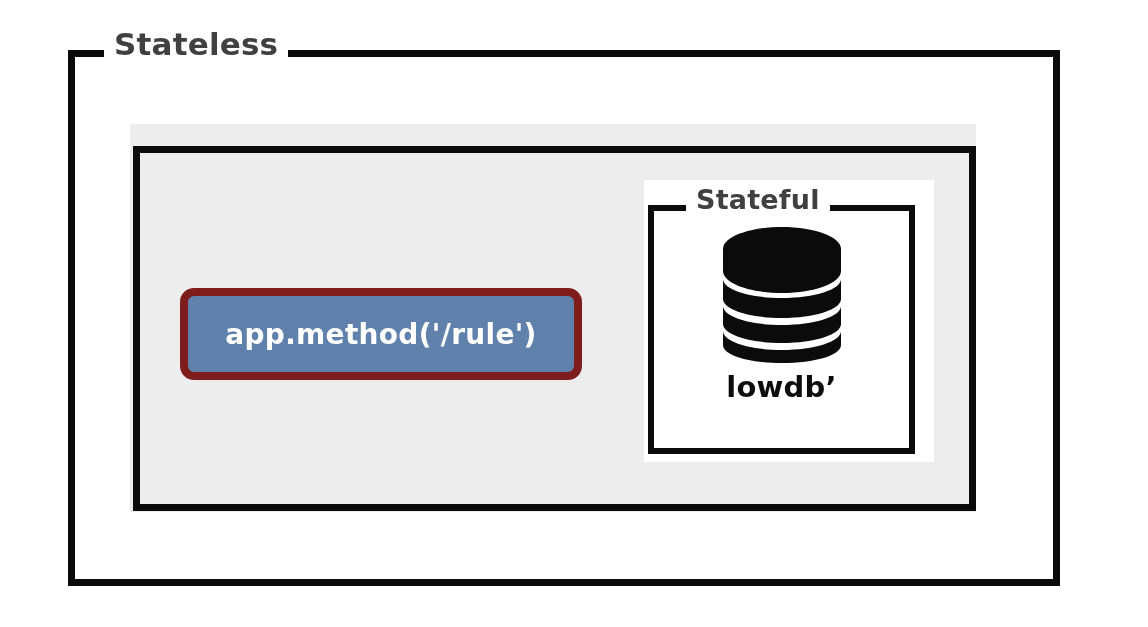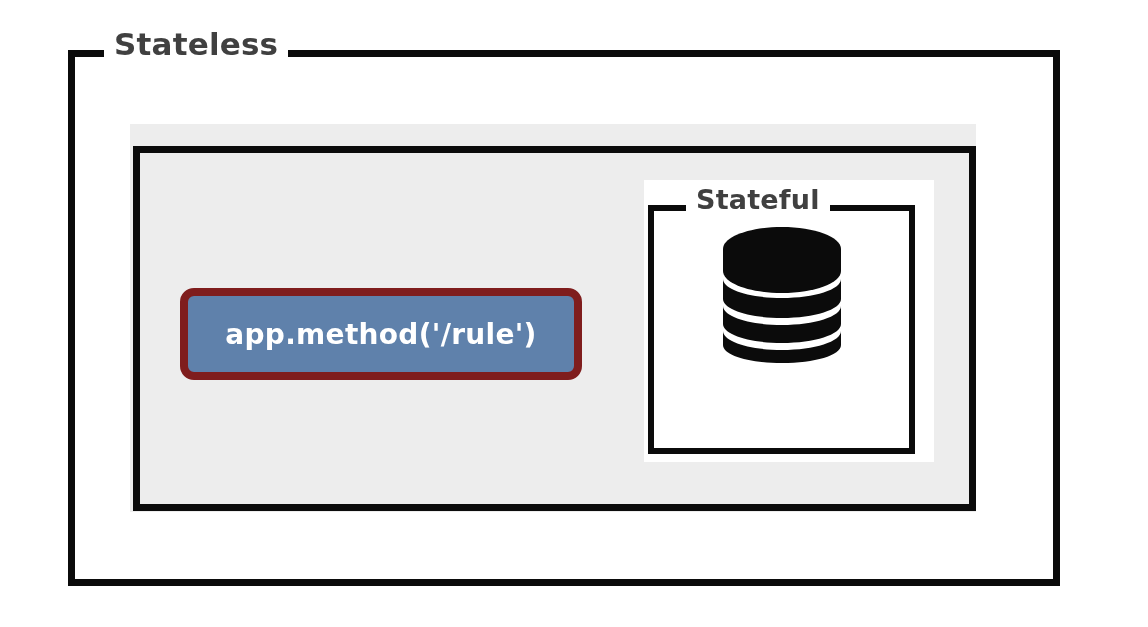--- a/index.html
+++ b/index.html
@@ -213,15 +213,16 @@
 
           <path d="M0,79 C0,89.5 26.4,98 59,98 C91.6,98 118,89.5 118,79 L118,97
                    C118,107.5 91.6,116 59,116 C26.4,116 0,107.5 0,97 Z"></path>
 
           <path d="M0,104 C0,114.5 26.4,123 59,123 C91.6,123 118,114.5 118,104 L118,118
                    C118,128.5 91.6,136 59,136 C26.4,136 0,128.5 0,118 Z"></path>
         </g>
       </svg>
     </div>
 
+    <div id="db-caption">lowdb’</div>
   </div>
 
 </div>
 
 </body></html>

